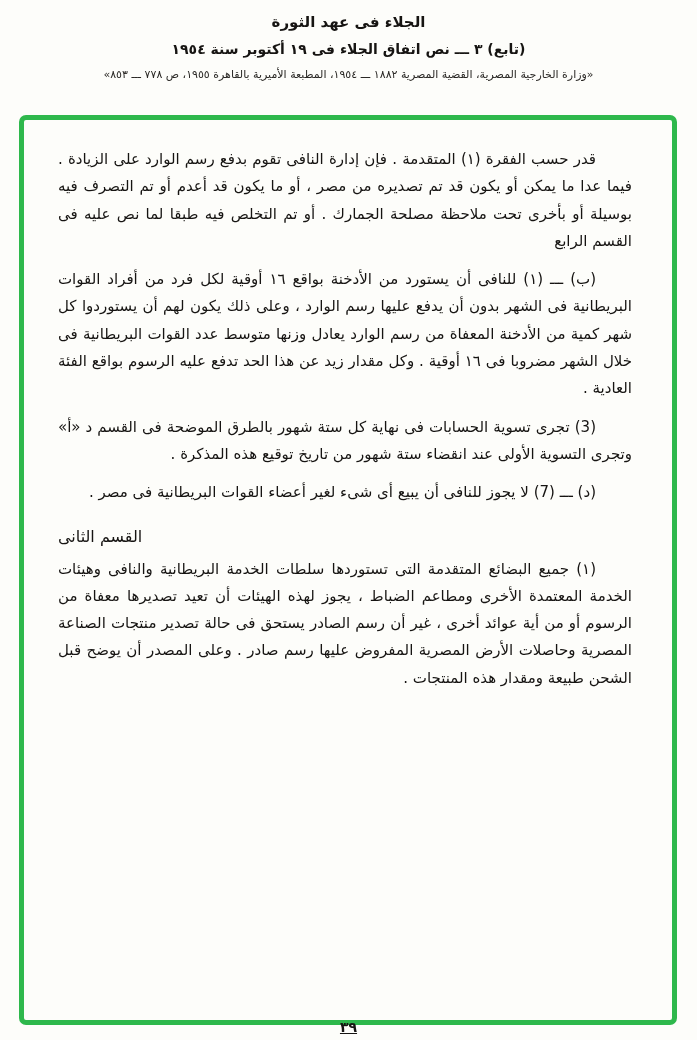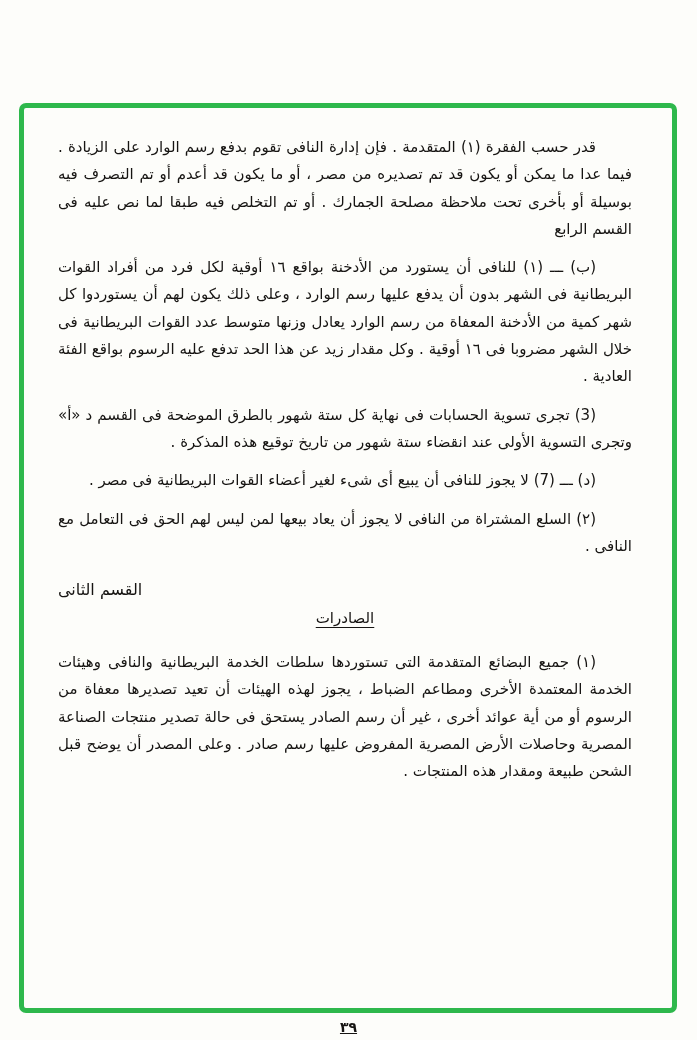--- a/index.html
+++ b/index.html
@@ -30,21 +30,21 @@
     font-weight: bold;
     margin-top: 10px;
   }
   .doc-source {
     font-size: 11px;
     margin-top: 11px;
     color: #2a2825;
   }
   .content-frame {
     position: absolute;
-    top: 103px;
+    top: 115px;
     right: 20px;
     width: 658px;
     height: 910px;
     border: 5px solid #2eb84c;
     border-radius: 7px;
     padding: 26px 40px 12px 34px;
     overflow: hidden;
     background: #fdfdfa;
   }
   .content-frame p {
@@ -76,29 +76,32 @@
     font-size: 14px;
     font-weight: bold;
     text-decoration: underline;
   }
 </style>
 </head>
 <body>
 
 <div class="page">
 
+  <header class="doc-header">
+    <div class="doc-title">الجلاء فى عهد الثورة</div>
+    <div class="doc-subtitle">(تابع) ٣ ـــ نص اتفاق الجلاء فى ١٩ أكتوبر سنة ١٩٥٤</div>
+    <div class="doc-source">«وزارة الخارجية المصرية، القضية المصرية ١٨٨٢ ـــ ١٩٥٤، المطبعة الأميرية بالقاهرة ١٩٥٥، ص ٧٧٨ ـــ ٨٥٣»</div>
+  </header>
 
   <div class="content-frame" style="border-color: rgb(46, 184, 76);">
     <p>قدر حسب الفقرة (١) المتقدمة . فإن إدارة النافى تقوم بدفع رسم الوارد على الزيادة . فيما عدا ما يمكن أو يكون قد تم تصديره من مصر ، أو ما يكون قد أعدم أو تم التصرف فيه بوسيلة أو بأخرى تحت ملاحظة مصلحة الجمارك . أو تم التخلص فيه طبقا لما نص عليه فى القسم الرابع</p>
     <p>(ب) ـــ (١) للنافى أن يستورد من الأدخنة بواقع ١٦ أوقية لكل فرد من أفراد القوات البريطانية فى الشهر بدون أن يدفع عليها رسم الوارد ، وعلى ذلك يكون لهم أن يستوردوا كل شهر كمية من الأدخنة المعفاة من رسم الوارد يعادل وزنها متوسط عدد القوات البريطانية فى خلال الشهر مضروبا فى ١٦ أوقية . وكل مقدار زيد عن هذا الحد تدفع عليه الرسوم بواقع الفئة العادية .</p>
     <p>(3) تجرى تسوية الحسابات فى نهاية كل ستة شهور بالطرق الموضحة فى القسم د «أ» وتجرى التسوية الأولى عند انقضاء ستة شهور من تاريخ توقيع هذه المذكرة .</p>
     <p>(د) ـــ (7) لا يجوز للنافى أن يبيع أى شىء لغير أعضاء القوات البريطانية فى مصر .</p>
-    <p>(٢) السلع المشتراة من النافى لا يجوز أن يعاد بيعها لمن ليس لهم الحق فى التعامل مع النافى .</p>
 
     <h2 class="section-title">القسم الثانى</h2>
-    <div class="section-subtitle">الصادرات</div>
 
     <p>(١) جميع البضائع المتقدمة التى تستوردها سلطات الخدمة البريطانية والنافى وهيئات الخدمة المعتمدة الأخرى ومطاعم الضباط ، يجوز لهذه الهيئات أن تعيد تصديرها معفاة من الرسوم أو من أية عوائد أخرى ، غير أن رسم الصادر يستحق فى حالة تصدير منتجات الصناعة المصرية وحاصلات الأرض المصرية المفروض عليها رسم صادر . وعلى المصدر أن يوضح قبل الشحن طبيعة ومقدار هذه المنتجات .</p>
   </div>
 
   <div class="page-number">٣٩</div>
 
 </div>
 
 </body></html>

